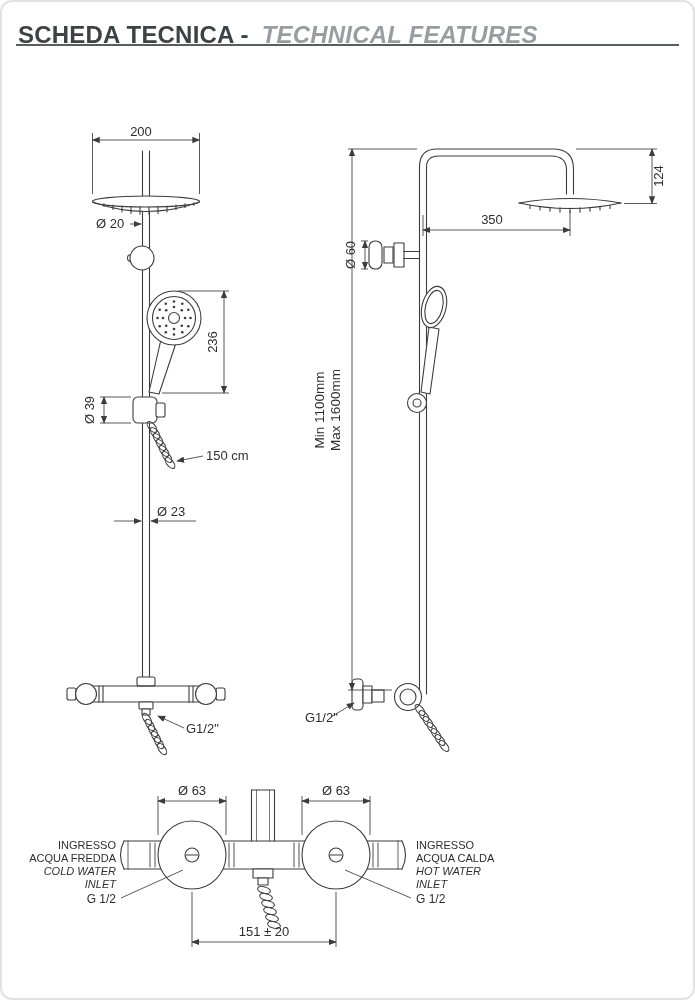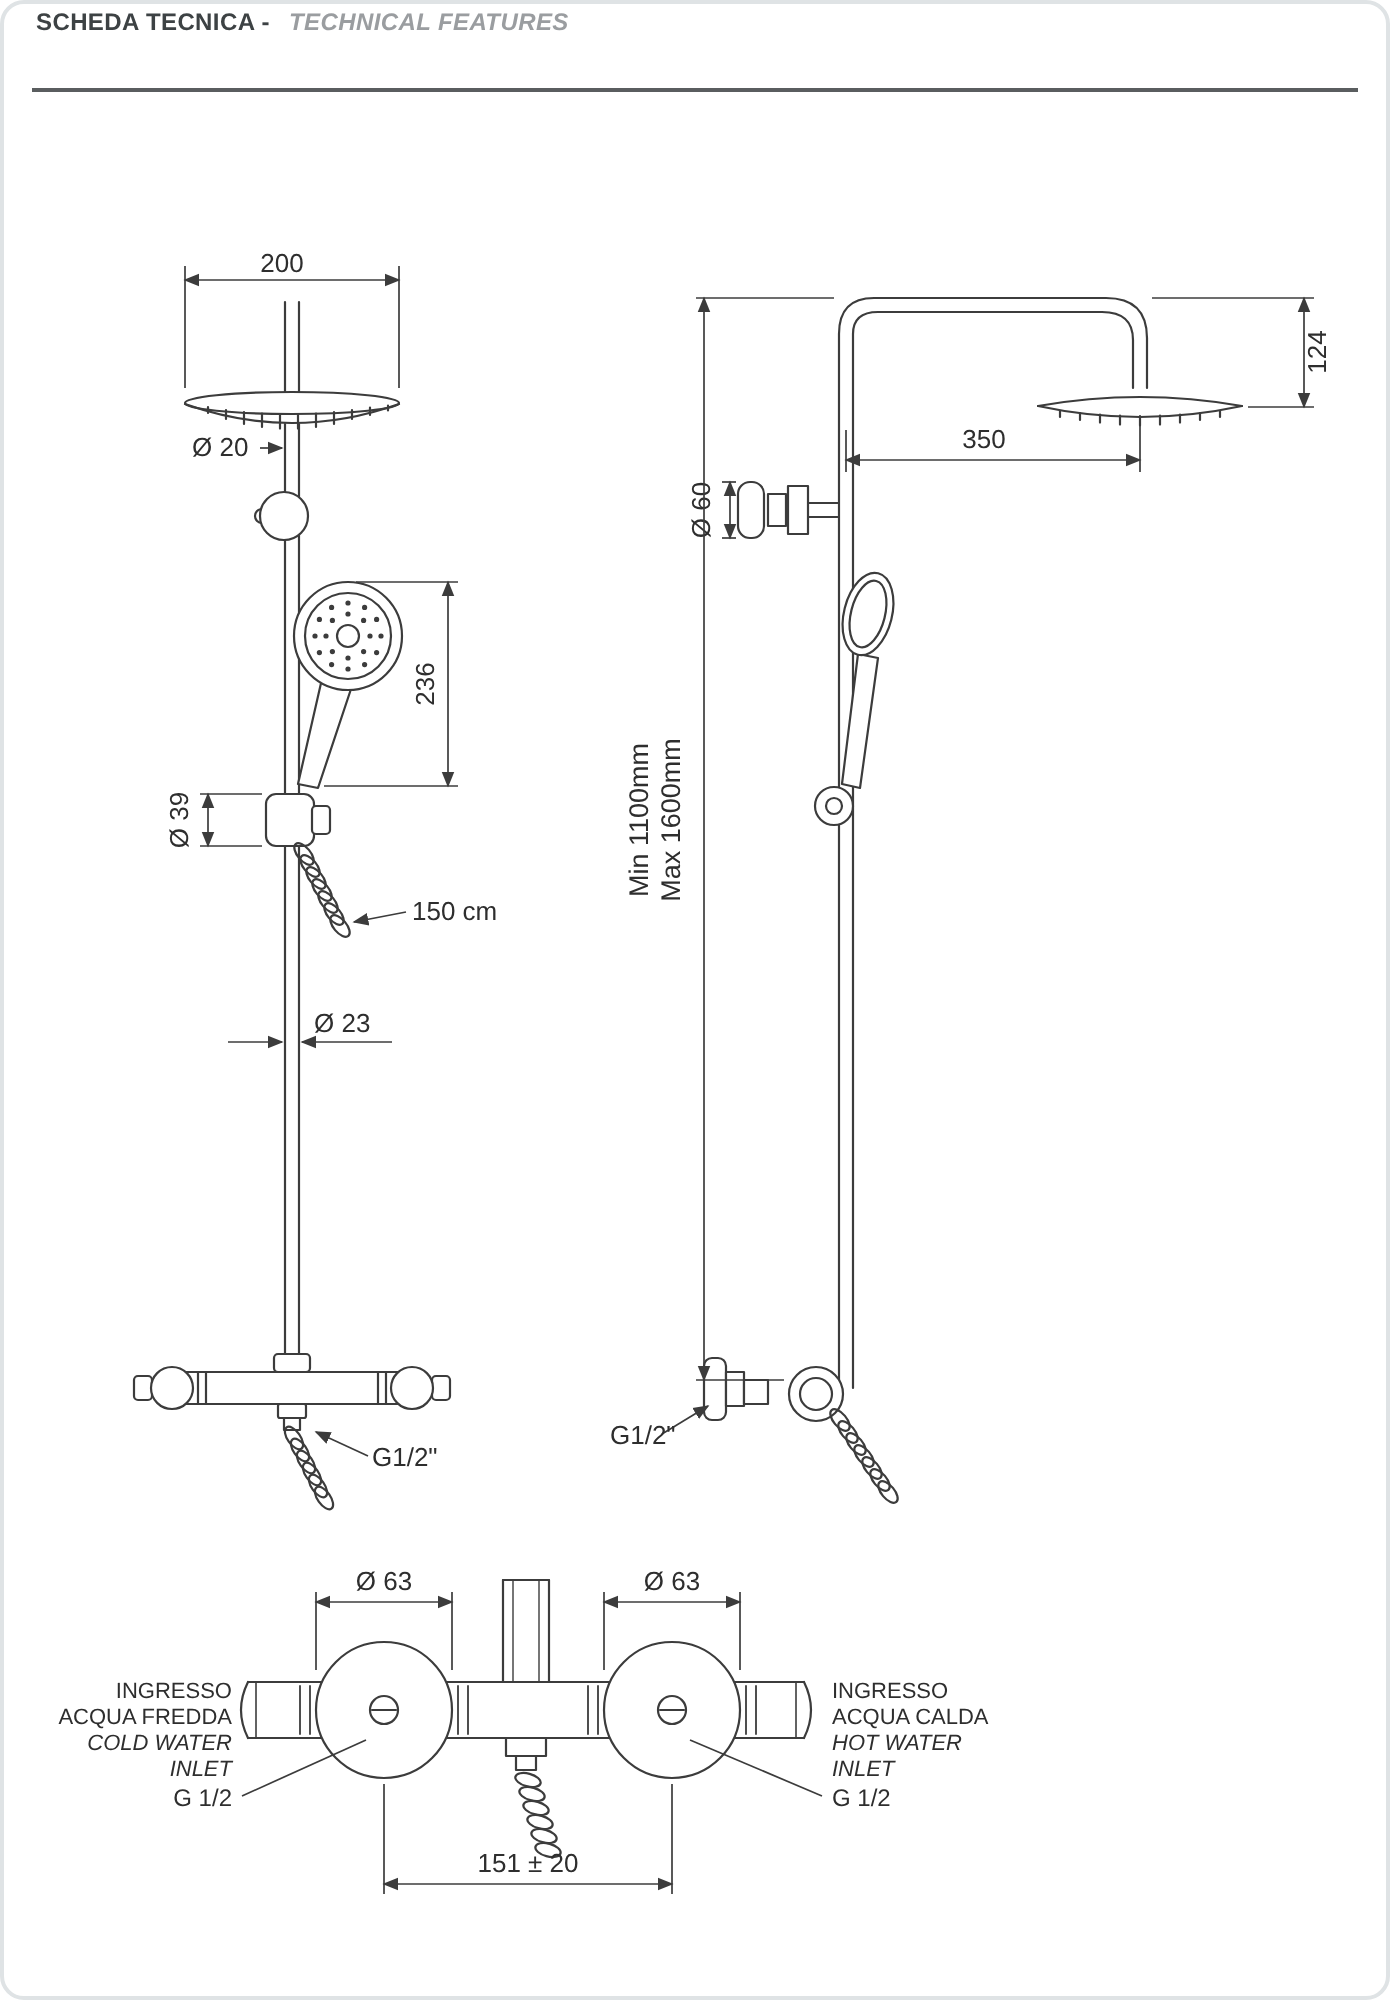--- a/index.html
+++ b/index.html
@@ -1,21 +1,21 @@
 <!DOCTYPE html>
 <html><head>
 <meta charset="utf-8">
 <style>
   html,body{margin:0;padding:0;}
   body{
     width:695px;height:1000px;position:relative;background:#ffffff;
     font-family:"Liberation Sans",sans-serif;overflow:hidden;
   }
   .page-frame{position:absolute;inset:0;border:2px solid #dfe3e5;border-radius:12px;box-sizing:border-box;pointer-events:none;}
-  .header{position:absolute;top:4px;left:18px;font-size:12px;font-weight:bold;letter-spacing:.2px;white-space:nowrap;}
+  .header{position:absolute;top:21px;left:18px;font-size:24px;font-weight:bold;letter-spacing:.2px;white-space:nowrap;}
   .title-it{color:#3d4244;}
   .title-en{color:#9a9da0;font-style:italic;margin-left:6px;}
   .divider{position:absolute;top:44px;left:16px;width:663px;border-top:2px solid #5a5d5f;}
   svg.sheet{position:absolute;top:0;left:0;}
   svg .draw{stroke:#3c3c3c;stroke-width:1.1;fill:none;stroke-linecap:round;stroke-linejoin:round;}
   svg .dim{stroke:#3c3c3c;stroke-width:0.85;fill:none;}
   svg text{stroke:none;fill:#2e2e2e;font-size:13px;font-family:"Liberation Sans",sans-serif;}
   svg text.small{font-size:11px;}
   svg text.gsize{font-size:12px;}
   svg text.it{font-style:italic;}

